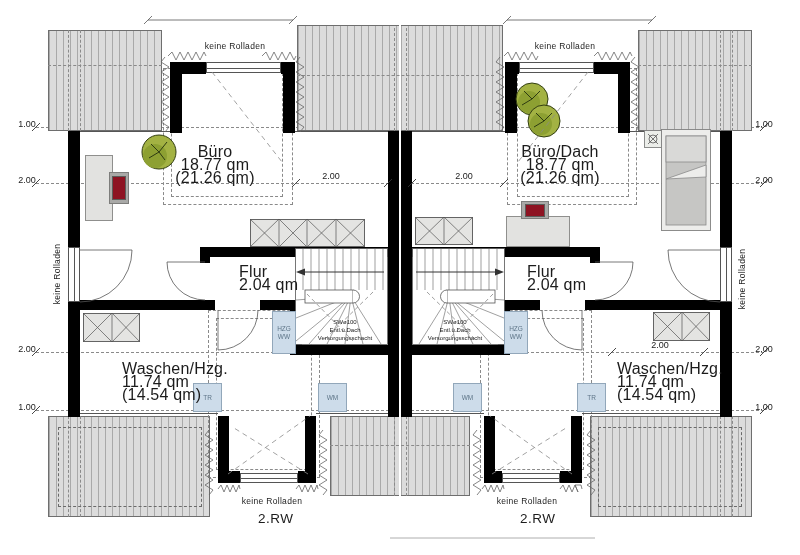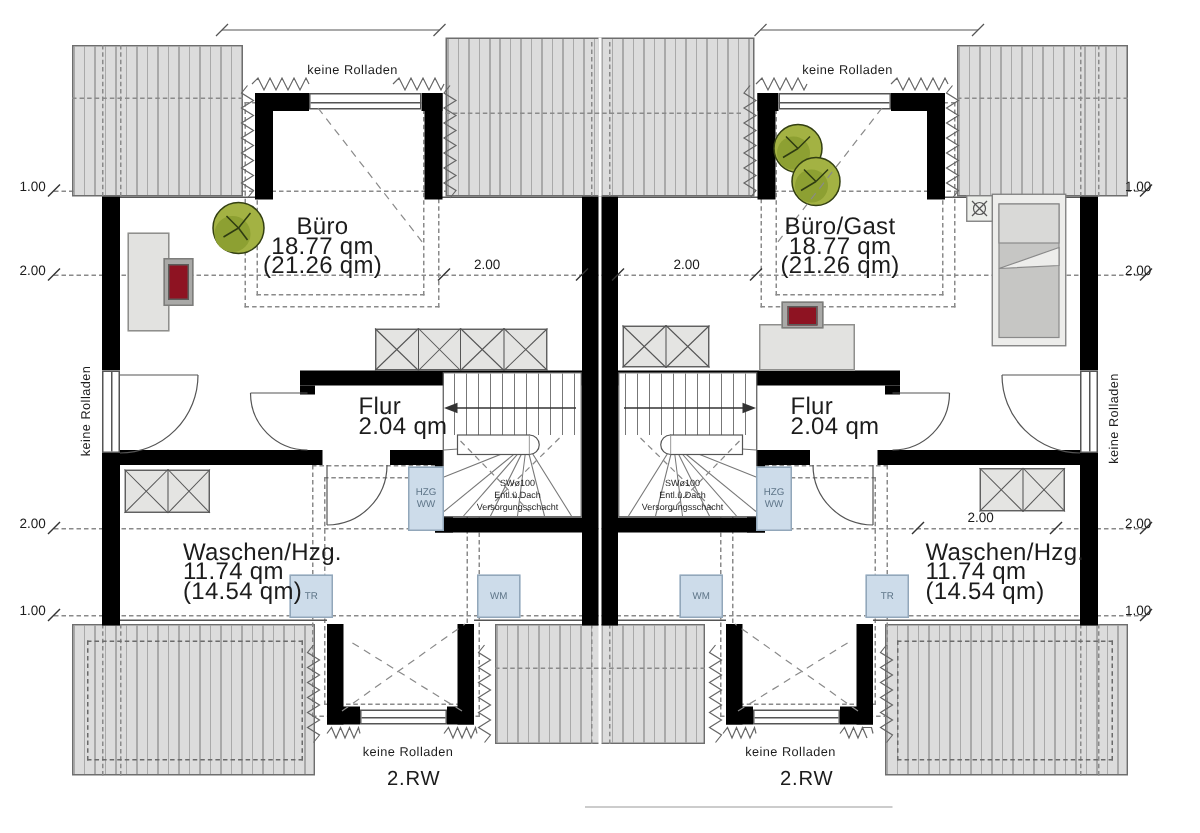--- a/index.html
+++ b/index.html
@@ -10,21 +10,21 @@
   .thinwall{position:absolute;background:#555;height:1px;}
   .roof{position:absolute;background:repeating-linear-gradient(90deg,#a9a9a9 0px,#a9a9a9 1px,#dcdcdc 1px,#dcdcdc 7px);border:1px solid #6e6e6e;box-sizing:border-box;}
   .dash-h{position:absolute;border-top:1px dashed #8a8a8a;height:0;}
   .dash-v{position:absolute;border-left:1px dashed #8a8a8a;width:0;}
   .dash-rect{position:absolute;border:1px dashed #8a8a8a;box-sizing:border-box;}
   .dash-rect-dk{position:absolute;border:1px dashed #6a6a6a;box-sizing:border-box;}
   .win{position:absolute;background:#fff;border:1px solid #555;box-sizing:border-box;}
   .win .midh{position:absolute;top:50%;left:0;right:0;height:1px;background:#555;}
   .win .midv{position:absolute;left:50%;top:0;bottom:0;width:1px;background:#555;}
   .lbl{position:absolute;font-size:8.5px;letter-spacing:.3px;text-align:center;white-space:nowrap;}
-  .dim{position:absolute;font-size:9px;white-space:nowrap;}
+  .dim{position:absolute;font-size:9px;text-align:center;white-space:nowrap;}
   .room-label{position:absolute;font-size:16px;line-height:13px;letter-spacing:.2px;}
   .room-label.center{text-align:center;}
   .rw{position:absolute;font-size:13.5px;letter-spacing:.5px;}
   .vert{transform:rotate(-90deg);}
   .appl{position:absolute;background:#cddcea;border:1px solid #92a7ba;box-sizing:border-box;
         color:#5e7588;font-size:6.5px;display:flex;flex-direction:column;align-items:center;justify-content:center;line-height:8px;}
   .furn{position:absolute;background:#e2e2e0;border:1px solid #8f8f8d;box-sizing:border-box;}
   .chair-out{position:absolute;background:#a9a9a7;border:1px solid #7d7d7b;box-sizing:border-box;}
   .chair-red{position:absolute;background:#8e1322;border:1px solid #5c5c5a;box-sizing:border-box;}
   svg{position:absolute;overflow:visible;}
@@ -458,21 +458,21 @@
   <div class="dim" style="left:316px;top:171px;width:30px;z-index:9">2.00</div>
   <div class="dim" style="left:449px;top:171px;width:30px;z-index:9">2.00</div>
   <div class="dim" style="left:645px;top:340px;width:30px;z-index:9">2.00</div>
 
   <div class="room-label center" style="left:160px;top:145px;width:110px;z-index:9">
     <div>Büro</div>
     <div>18.77 qm</div>
     <div>(21.26 qm)</div>
   </div>
   <div class="room-label center" style="left:505px;top:145px;width:110px;z-index:9">
-    <div>Büro/Gast</div>
+    <div>Büro/Dach</div>
     <div>18.77 qm</div>
     <div>(21.26 qm)</div>
   </div>
   <div class="room-label" style="left:239px;top:265px;width:60px;z-index:9">
     <div>Flur</div>
     <div>2.04 qm</div>
   </div>
   <div class="room-label" style="left:527px;top:265px;width:60px;z-index:9">
     <div>Flur</div>
     <div>2.04 qm</div>

